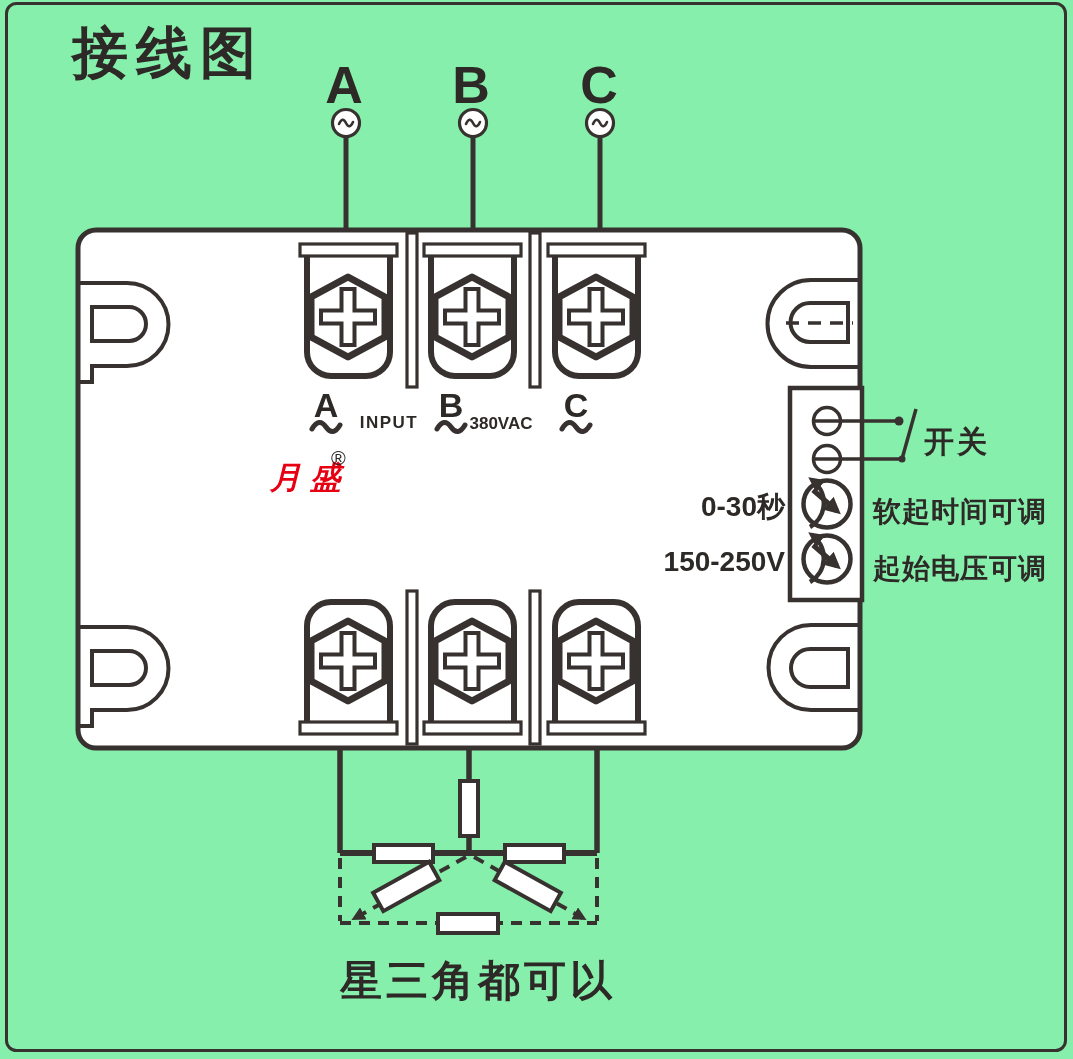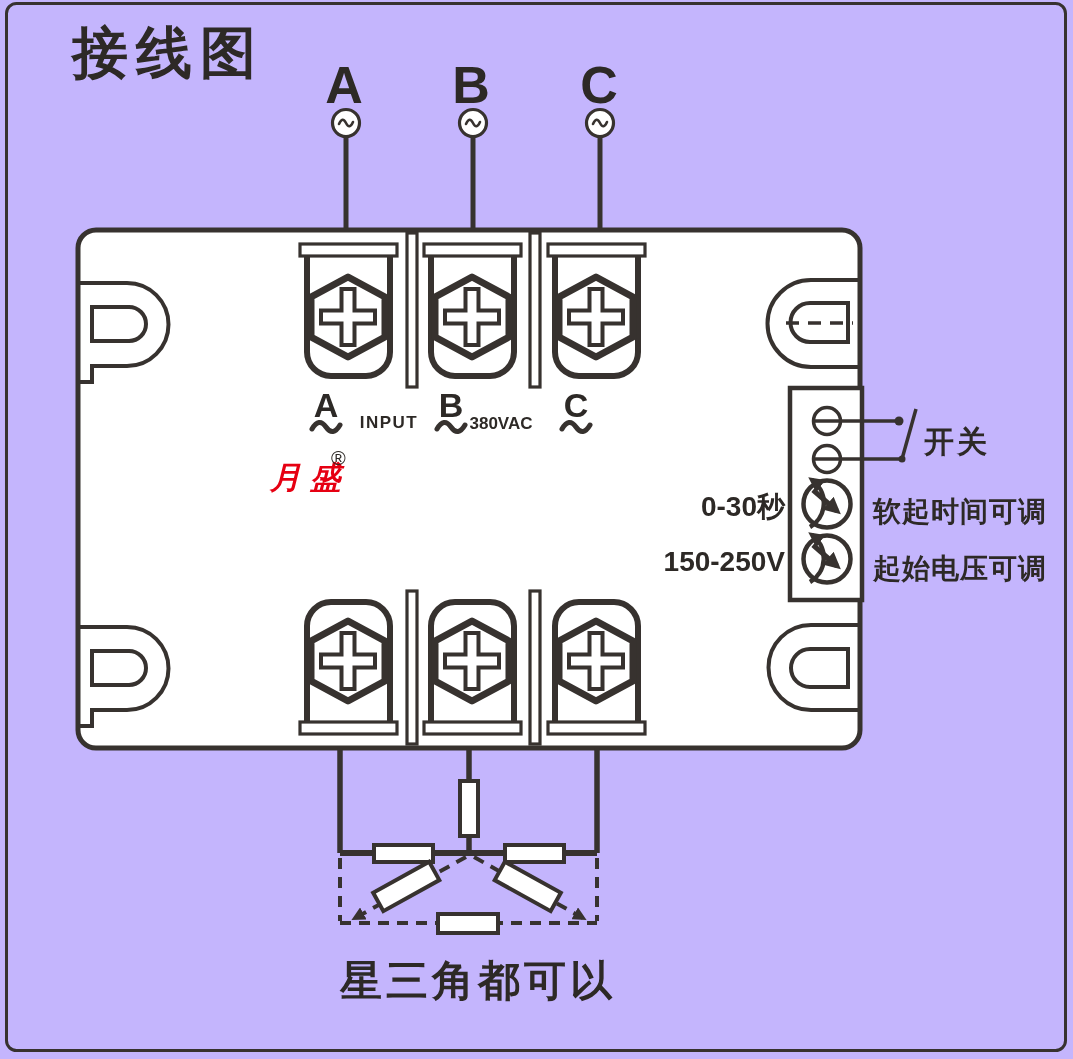--- a/index.html
+++ b/index.html
@@ -1,16 +1,16 @@
 <!DOCTYPE html>
 <html><head>
 <meta charset="utf-8">
 <style>
   html,body{margin:0;padding:0;background:#ffffff;}
-  .stage{position:relative;width:1073px;height:1059px;background:#c4b5fd;
+  .stage{position:relative;width:1073px;height:1059px;background:#86efac;
          font-family:"Liberation Sans","DejaVu Sans",sans-serif;}
   svg{display:block}
   .ln{stroke:#37322f;fill:none}
   .lnw{stroke:#37322f;fill:#ffffff}
   .txt{fill:#2d2926;font-family:"Liberation Sans","DejaVu Sans",sans-serif;}
   .b{font-weight:bold}
   .red{fill:#e60012}
 </style>
 </head>
 <body>

